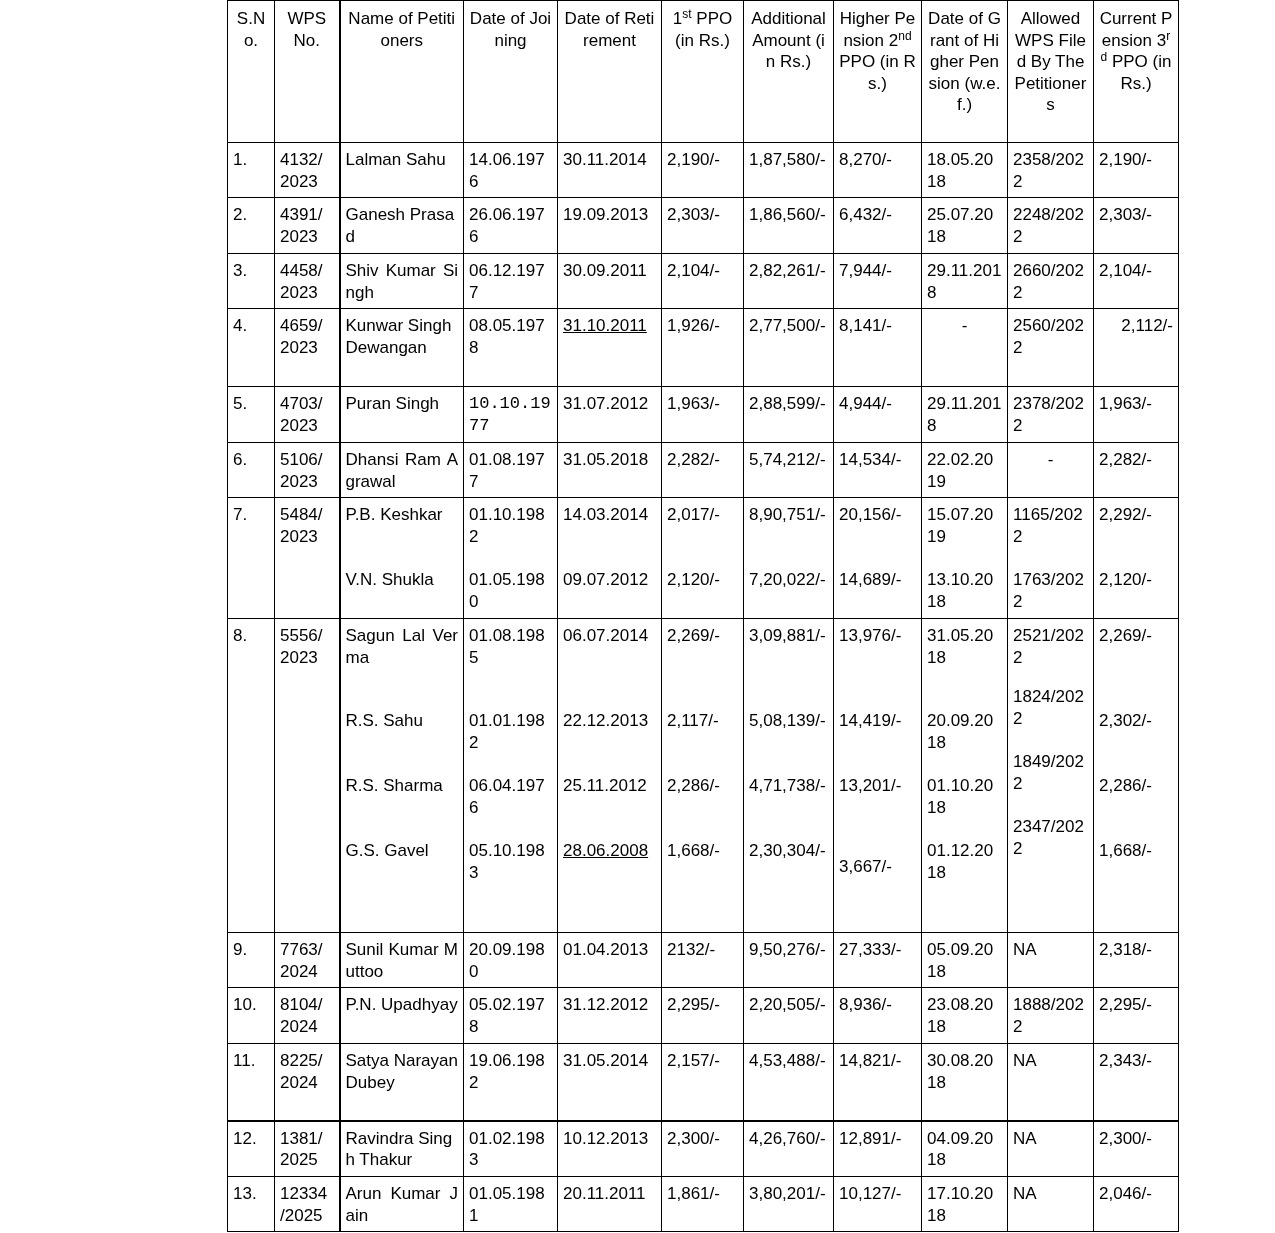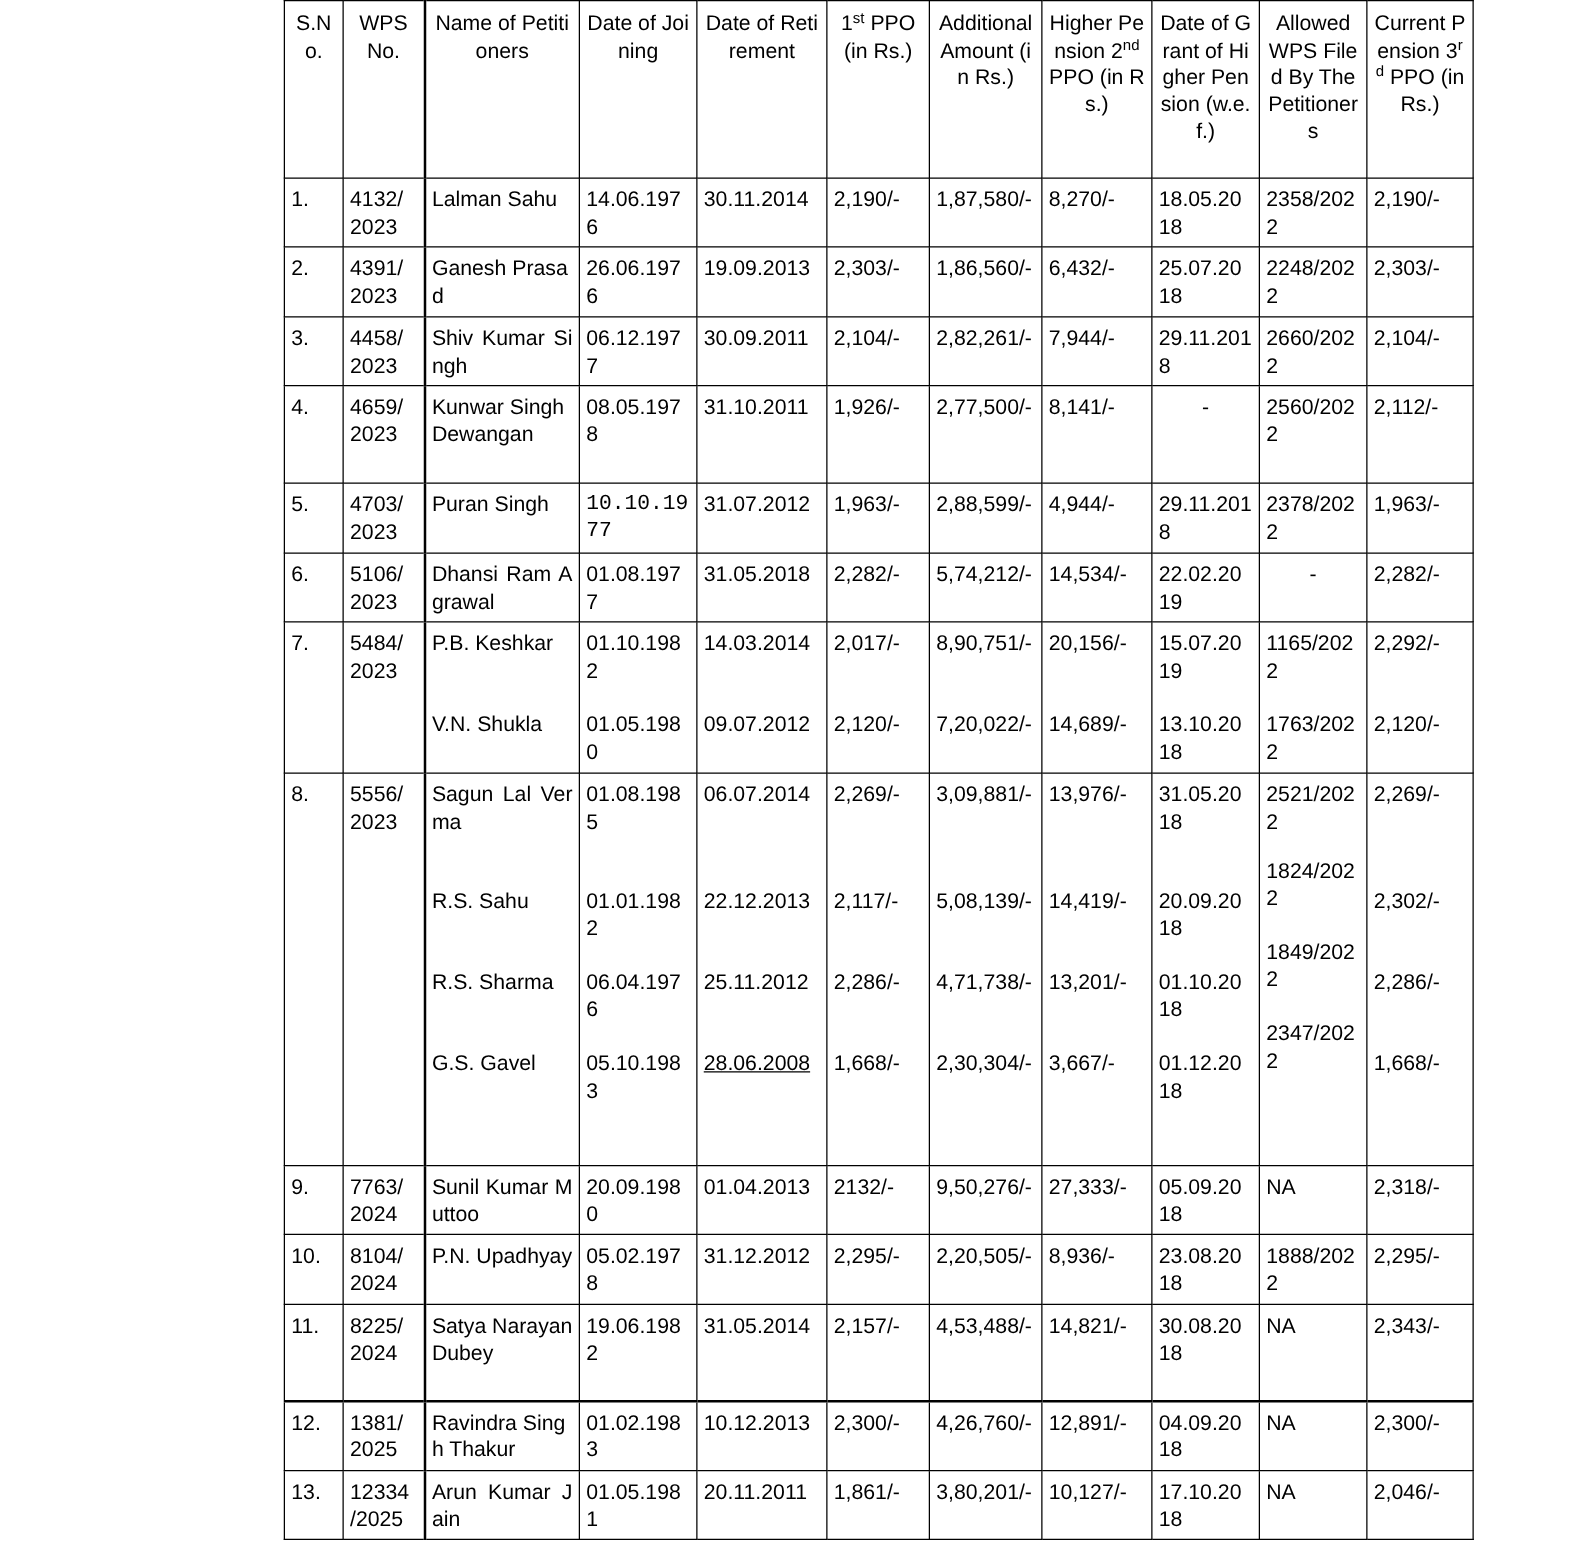--- a/index.html
+++ b/index.html
@@ -146,39 +146,39 @@
       <tr style="height: 78px;">
         <td>4.</td>
         <td>4659/ 2023</td>
         <td class="c-name">
           <span class="entry">Kunwar Singh Dewangan</span>
         </td>
         <td>
           <span class="entry" style="min-height: 43px;">08.05.1978</span>
         </td>
         <td>
-          <span class="entry" style="min-height: 43px;">31.10.2011</span>
+          <span class="entry" style="min-height: 43px; text-decoration: underline;">31.10.2011</span>
         </td>
         <td>
           <span class="entry" style="min-height: 43px;">1,926/-</span>
         </td>
         <td>
           <span class="entry" style="min-height: 43px;">2,77,500/-</span>
         </td>
         <td>
           <span class="entry" style="min-height: 43px;">8,141/-</span>
         </td>
         <td>
           <span class="entry center" style="min-height: 43px;">-</span>
         </td>
         <td>
           <span class="entry" style="min-height: 43px;">2560/2022</span>
         </td>
         <td>
-          <span class="entry" style="min-height: 43px;">2,112/-</span>
+          <span class="entry" style="min-height: 43px; text-align: right;">2,112/-</span>
         </td>
       </tr>
       <tr style="height: 56px;">
         <td>5.</td>
         <td>4703/ 2023</td>
         <td class="c-name">
           <span class="entry">Puran Singh</span>
         </td>
         <td>
           <span class="entry" style="min-height: 43px; font-family: Liberation Mono, monospace;">10.10.1977</span>
@@ -306,21 +306,21 @@
         <td>
           <span class="entry" style="min-height: 43px;">3,09,881/-</span>
           <span class="entry" style="margin-top: 42px; min-height: 43px;">5,08,139/-</span>
           <span class="entry" style="margin-top: 22px; min-height: 43px;">4,71,738/-</span>
           <span class="entry" style="margin-top: 22px; min-height: 43px;">2,30,304/-</span>
         </td>
         <td>
           <span class="entry" style="min-height: 43px;">13,976/-</span>
           <span class="entry" style="margin-top: 42px; min-height: 43px;">14,419/-</span>
           <span class="entry" style="margin-top: 22px; min-height: 43px;">13,201/-</span>
-          <span class="entry" style="margin-top: 22px; min-height: 43px;">3,667/-</span>
+          <span class="entry" style="margin-top: 38px; min-height: 43px;">3,667/-</span>
         </td>
         <td>
           <span class="entry" style="min-height: 43px;">31.05.2018</span>
           <span class="entry" style="margin-top: 42px; min-height: 43px;">20.09.2018</span>
           <span class="entry" style="margin-top: 22px; min-height: 43px;">01.10.2018</span>
           <span class="entry" style="margin-top: 22px; min-height: 43px;">01.12.2018</span>
         </td>
         <td>
           <span class="entry" style="min-height: 43px;">2521/2022</span>
           <span class="entry" style="margin-top: 18px; min-height: 43px;">1824/2022</span>

